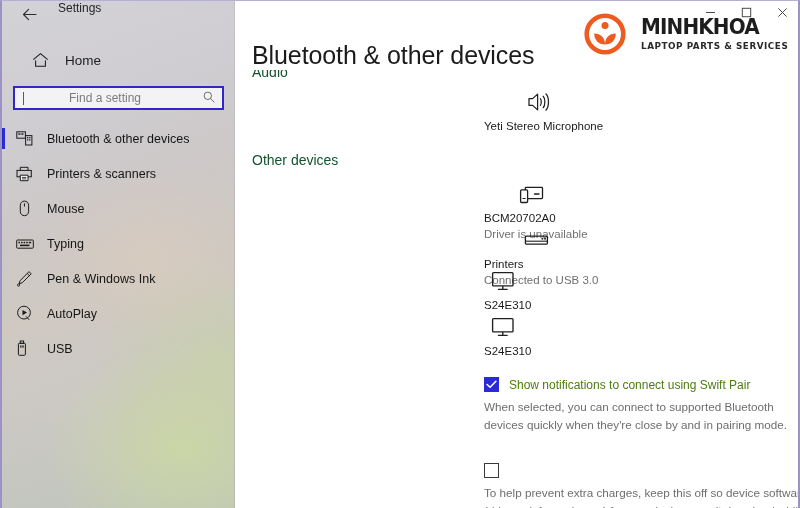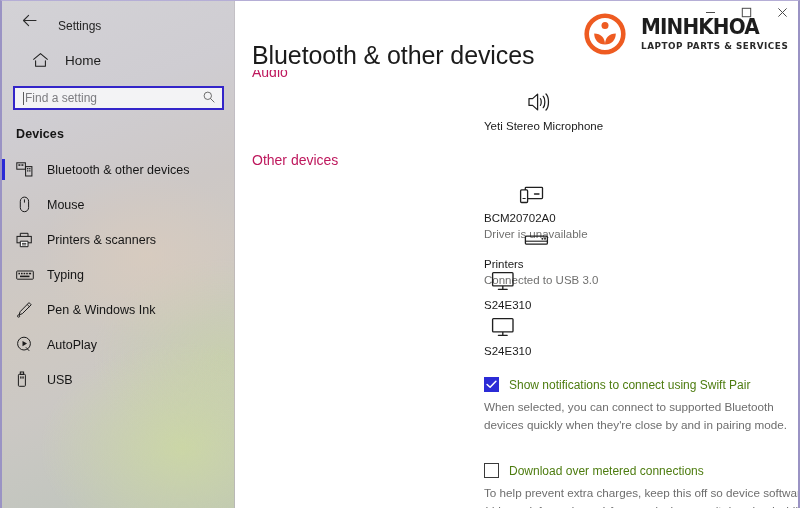--- a/index.html
+++ b/index.html
@@ -31,21 +31,21 @@
     border-right:1px solid rgba(150,145,150,0.25);
   }
   #sidebar:after{
     content:""; position:absolute; inset:0;
     background:radial-gradient(ellipse 150px 120px at 62% 50%, rgba(222,205,188,0.55) 0%, rgba(222,205,188,0) 70%);
     pointer-events:none;
   }
 
   .titlebar-left {
     position:relative; height:32px;
-    display:flex; align-items:flex-end; gap:0;
+    display:flex; align-items:flex-start; gap:0;
     padding-left:14px; z-index:3;
   }
   .back-arrow {
     width:26px; height:26px;
     display:flex; align-items:center; justify-content:center;
     font-size:15px; color:#2b2b2b; line-height:1;
   }
   .settings-word {
     margin-left:16px;
     font-size:12px; color:#242424;
@@ -63,20 +63,21 @@
     position:relative; z-index:3;
     margin:11px 10px 0 11px;
   }
   .search-box {
     position:relative;
     height:24px;
     background:#f3f3f5;
     border:2px solid #3325c9;
     display:flex; align-items:center;
     padding:0 8px;
+    gap:44px;
   }
   .search-caret {
     width:1px; height:13px; background:#5a5a5a; margin-right:1px;
   }
   .search-ph {
     font-size:12px; color:#7c7c80;
   }
   .search-icon {
     position:absolute; right:7px; top:50%; transform:translateY(-50%);
     color:#5a5a5a;
@@ -154,21 +155,21 @@
     font-size:25px; color:#1b1b1b; font-weight:normal;
     background:#fff; z-index:20;
     padding-right:6px;
     letter-spacing:-0.1px;
   }
 
   .scroll-area { position:absolute; left:0; top:0; width:565px; height:508px; }
 
   .grp-head {
     position:absolute; left:17px;
-    font-size:14px; color:#be185d;
+    font-size:14px; color:#14532d;
   }
 
   .dev-row { position:absolute; display:flex; align-items:center;flex-direction:column; }
   .dev-icon {
     width:34px; height:30px; flex:0 0 34px;
     display:flex; align-items:center; justify-content:flex-start;
     color:#1f1f1f;
   }
   .dev-text { display:flex; flex-direction:column; justify-content:center; }
   .dev-name { font-size:11.5px; color:#1b1b1b; line-height:1.35; }
@@ -220,21 +221,20 @@
         <span class="search-ph">Find a setting</span>
         <span class="search-icon">
           <svg width="12" height="12" viewBox="0 0 13 13" fill="none">
             <circle cx="5.2" cy="5.2" r="4.0" stroke="#5a5a5a" stroke-width="0.95"></circle>
             <path d="M8.3 8.3L12 12" stroke="#5a5a5a" stroke-width="0.95" stroke-linecap="round"></path>
           </svg>
         </span>
       </div>
     </div>
 
-    <div class="section-title">Devices</div>
 
     <div id="navlist">
 
       <div class="nav-item selected">
         <span class="accent"></span>
         <span class="nico">
           <svg width="17" height="15" viewBox="0 0 17 15" fill="none">
             <rect x="0.8" y="0.8" width="8.6" height="6.4" stroke="#1b1b1b" stroke-width="1"></rect>
             <rect x="2.4" y="2.3" width="2.0" height="1.5" fill="#1b1b1b"></rect>
             <rect x="5.4" y="2.3" width="2.0" height="1.5" fill="#1b1b1b"></rect>
@@ -244,39 +244,39 @@
             <rect x="11.0" y="8.3" width="1.4" height="1.2" fill="#1b1b1b"></rect>
             <rect x="13.1" y="8.3" width="1.4" height="1.2" fill="#1b1b1b"></rect>
           </svg>
         </span>
         <span class="nlabel">Bluetooth &amp; other devices</span>
       </div>
 
       <div class="nav-item">
 
         <span class="nico">
-          <svg width="17" height="17" viewBox="0 0 17 17" fill="none">
-            <rect x="4.3" y="1.1" width="8.3" height="14.6" rx="4.15" stroke="#1b1b1b" stroke-width="1"></rect>
-            <path d="M8.45 3.4V6.6" stroke="#1b1b1b" stroke-width="1"></path>
-          </svg>
-        </span>
-        <span class="nlabel">Mouse</span>
-      </div>
-
-      <div class="nav-item">
-
-        <span class="nico">
           <svg width="17" height="16" viewBox="0 0 17 16" fill="none">
             <path d="M4.3 4.3V1.3H12.0V4.3" stroke="#1b1b1b" stroke-width="1"></path>
             <rect x="1.0" y="4.4" width="14.3" height="6.4" stroke="#1b1b1b" stroke-width="1"></rect>
             <path d="M4.3 9.2H12.0V14.7H4.3V9.2Z" fill="#fff" stroke="#1b1b1b" stroke-width="1"></path>
             <path d="M6.0 11.4H10.3M6.0 12.9H10.3" stroke="#1b1b1b" stroke-width="0.85"></path>
           </svg>
         </span>
         <span class="nlabel">Printers &amp; scanners</span>
+      </div>
+
+      <div class="nav-item">
+
+        <span class="nico">
+          <svg width="17" height="17" viewBox="0 0 17 17" fill="none">
+            <rect x="4.3" y="1.1" width="8.3" height="14.6" rx="4.15" stroke="#1b1b1b" stroke-width="1"></rect>
+            <path d="M8.45 3.4V6.6" stroke="#1b1b1b" stroke-width="1"></path>
+          </svg>
+        </span>
+        <span class="nlabel">Mouse</span>
       </div>
 
       <div class="nav-item">
 
         <span class="nico">
           <svg width="18" height="12" viewBox="0 0 18 12" fill="none">
             <rect x="0.7" y="2.0" width="16.6" height="8.2" rx="0.7" stroke="#1b1b1b" stroke-width="1"></rect>
             <rect x="2.4" y="3.8" width="1.6" height="1.5" fill="#1b1b1b"></rect>
             <rect x="5.0" y="3.8" width="1.6" height="1.5" fill="#1b1b1b"></rect>
             <rect x="7.6" y="3.8" width="1.6" height="1.5" fill="#1b1b1b"></rect>
@@ -444,21 +444,20 @@
           <svg width="11" height="9" viewBox="0 0 11 9">
               <path d="M1.1 4.5L4.1 7.3L9.9 1.3" stroke="#fff" stroke-width="1.5" fill="none" stroke-linecap="round" stroke-linejoin="round"></path>
             </svg>
         </span>
         <span class="cb-label">Show notifications to connect using Swift Pair</span>
       </div>
       <div class="cb-desc" style="top:397px;">When selected, you can connect to supported Bluetooth devices quickly when they're close by and in pairing mode.</div>
 
       <div class="cb-row" style="left:249px; top:462px;">
         <span class="cb"></span>
-        <span class="cb-label">Download over metered connections</span>
       </div>
       <div class="cb-desc" style="top:483px;">To help prevent extra charges, keep this off so device software (drivers, info, and apps) for new devices won't download while you're on</div>
 
       <div class="page-title">Bluetooth &amp; other devices</div>
 
     </div>
   </div>
 </div>
 
 </body></html>

